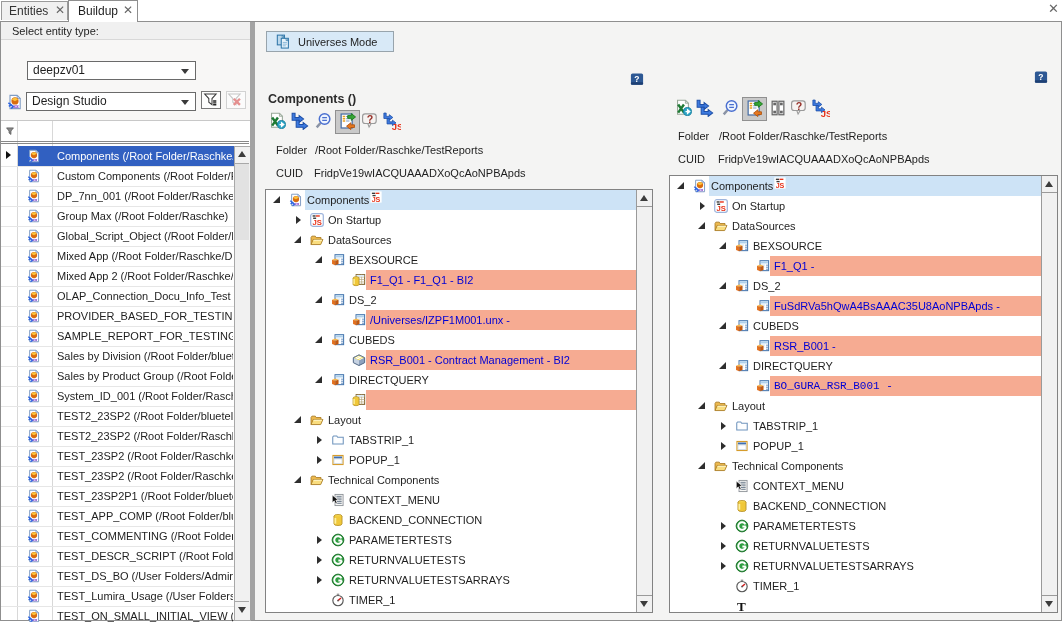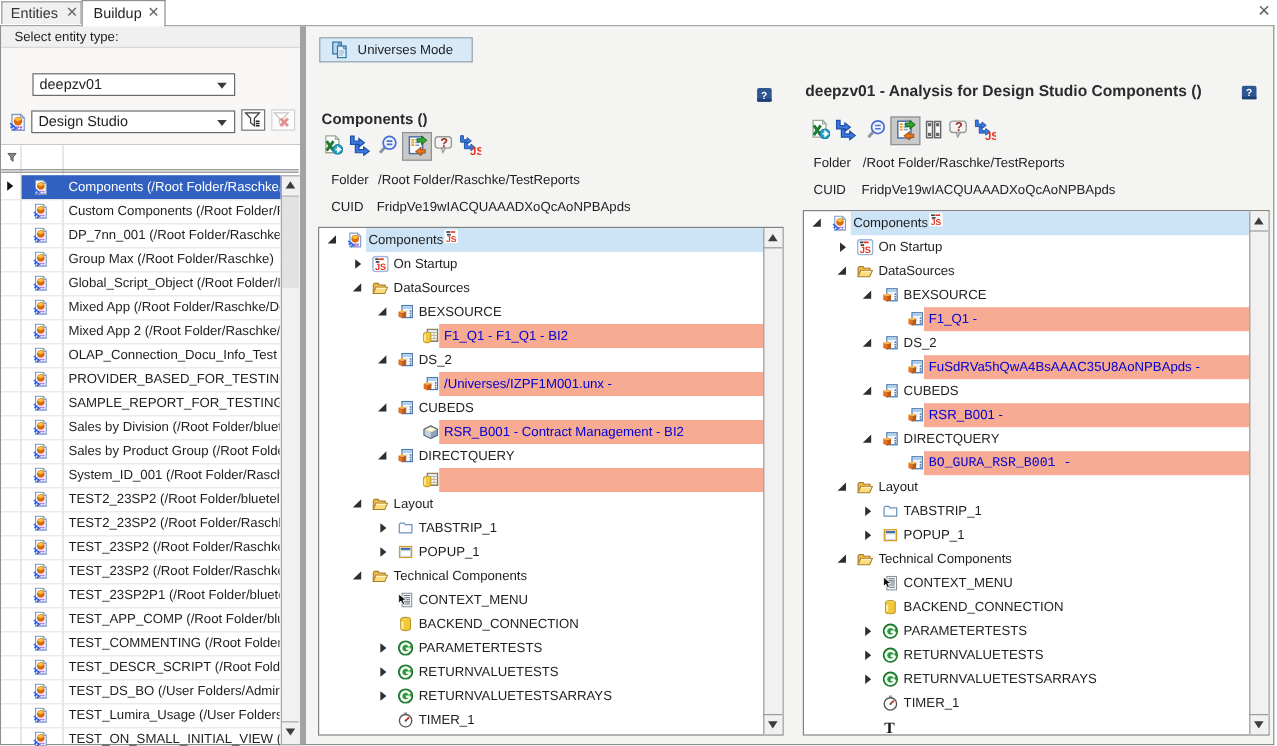--- a/index.html
+++ b/index.html
@@ -569,21 +569,20 @@
 <path d="M8 8.7 L11.4 5.6" stroke="#d42020" stroke-width="1.6"></path>
 <circle cx="8" cy="8.7" r="1.0" fill="#555555"></circle>
 </svg>
 <div class="txt" style="left:83px;top:403px;max-width:287px;overflow:hidden;color:#1e1e1e;">TIMER_1</div>
 <div class="abs" style="left:370px;top:0;width:16px;height:422px;background:#f1f1f1;border-left:1px solid #9a9a9a;"></div>
 <div class="abs" style="left:370px;top:16px;width:16px;height:1px;background:#9a9a9a;"></div>
 <div class="sb-up" style="left:374px;top:5px;"></div>
 <div class="abs" style="left:370px;top:405px;width:16px;height:1px;background:#9a9a9a;"></div>
 <div class="sb-dn" style="left:374px;top:411px;"></div>
 </div>
-<div class="txt" style="left:671px;top:69px;font-weight:bold;font-size:13px;color:#2b2b2b;">deepzv01 - Analysis for Design Studio Components ()</div>
 <svg style="position:absolute;left:1034px;top:71px;" width="14" height="13" viewBox="0 0 16 16">
 <rect x="0.5" y="0.5" width="15" height="14" rx="2" fill="#2d5894"></rect>
 <rect x="0.5" y="11.5" width="15" height="3" rx="1.2" fill="#1d3f73"></rect>
 <text x="4.6" y="11.2" font-family="'Liberation Sans',sans-serif" font-weight="bold" font-size="10.5" fill="#ffffff">?</text>
 </svg>
 <svg style="position:absolute;left:675px;top:99px;" width="17" height="17" viewBox="0 0 16 16">
 <path d="M2.4 1.2 H9.8 L12.6 4.0 V14.4 H2.4 Z" fill="#ffffff" stroke="#98a898" stroke-width="1"></path>
 <path d="M9.8 1.2 V4.0 H12.6 Z" fill="#e2e8e2" stroke="#98a898" stroke-width="0.8"></path>
 <path d="M3.0 5.2 L8.4 12.8 M8.4 5.2 L3.0 12.8" stroke="#1e7a34" stroke-width="2.3"></path>
 <circle cx="11.7" cy="11.8" r="3.8" fill="#2ba3c4" stroke="#137a9a" stroke-width="0.8"></circle>

